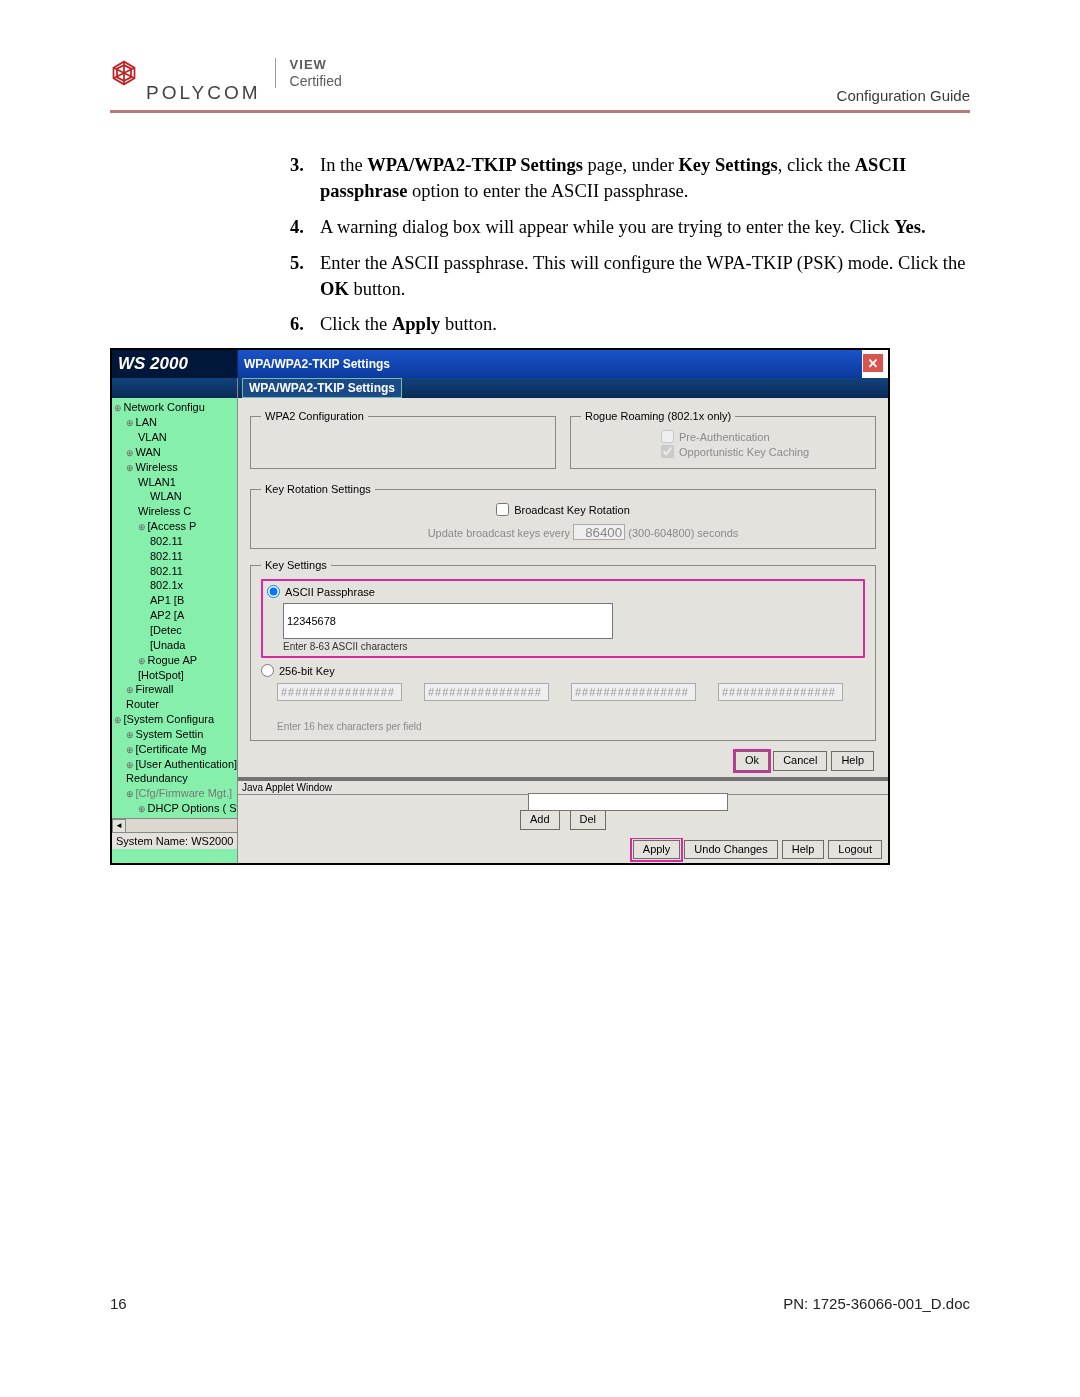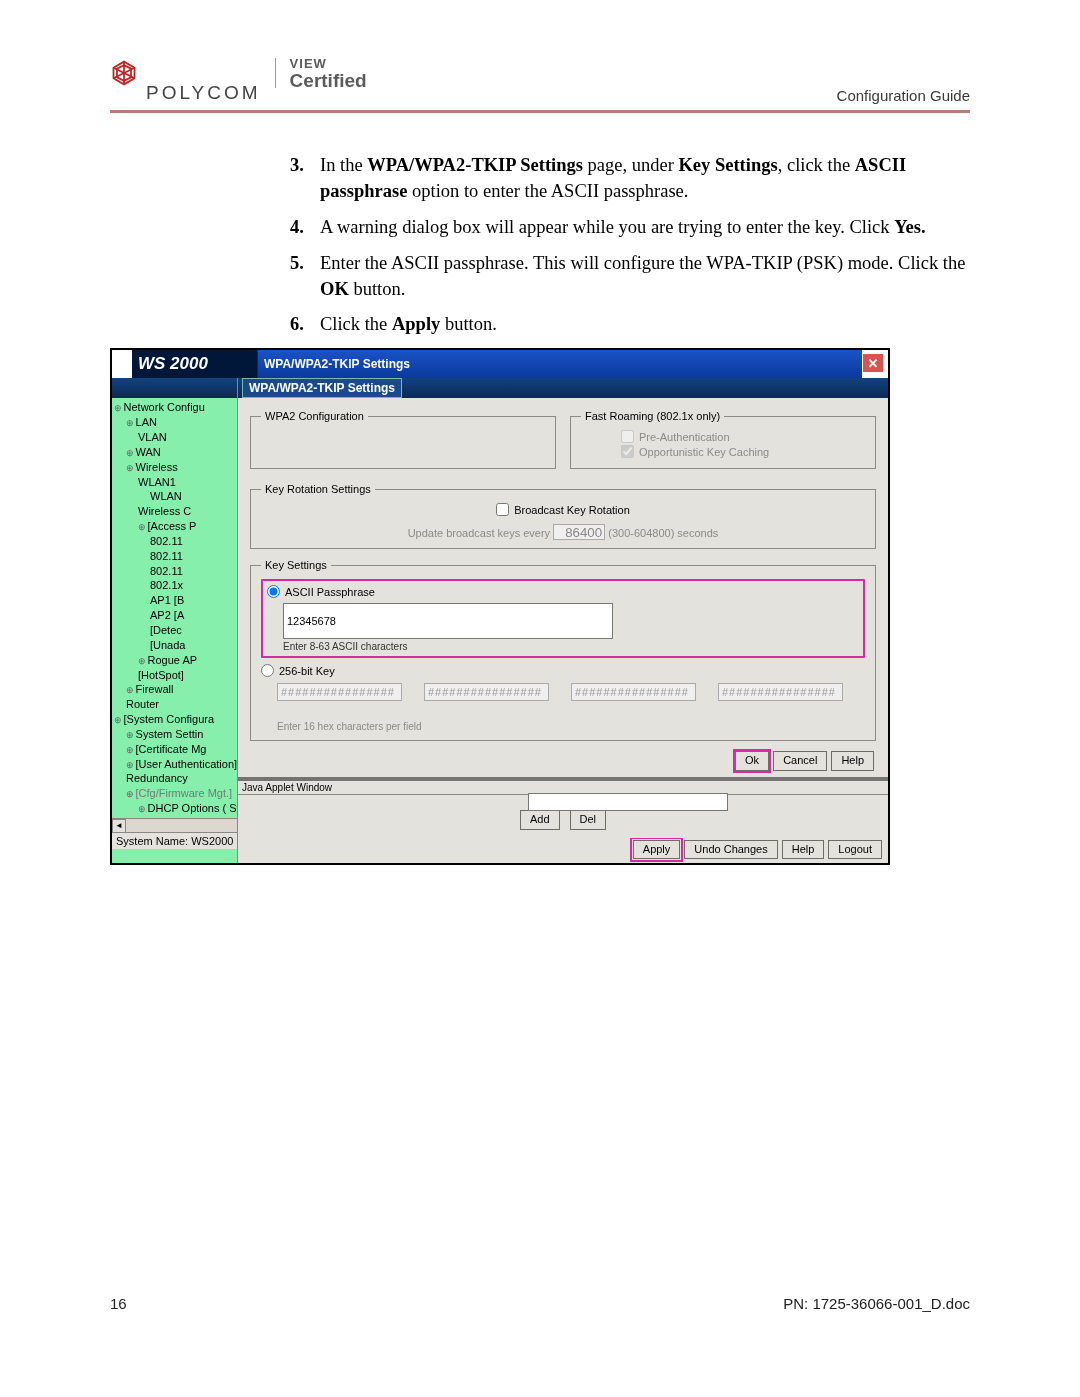--- a/index.html
+++ b/index.html
@@ -44,21 +44,21 @@
     vertical-align: middle;
   }
   .view-cert {
     display:inline-block;
     font-family: "Segoe UI", Arial, sans-serif;
     line-height: 1.05;
     vertical-align: middle;
     color:#5b5b5b;
   }
   .view-cert .v {font-weight:700; font-size:13px; letter-spacing:1px;}
-  .view-cert .c {font-weight:700; font-size:19px;}
+  .view-cert .c {font-weight:400; font-size:14px;}
   .hdr-right {
     font-family: "Segoe UI", Arial, sans-serif;
     color:#3a3a3a;
     font-size:15px;
   }
   
   ol.steps {
     margin: 40px 0 10px 180px;
     padding: 0;
     font-size: 18.5px;
@@ -74,21 +74,20 @@
     border: 2px solid #000;
     background:#fff;
     font-family: Tahoma, "MS Sans Serif", Arial, sans-serif;
     font-size: 11px;
     box-sizing: border-box;
   }
   .shot * { box-sizing: border-box; }
   .shot-top {
     display:flex;
     height: 28px;
-    margin-left: 20px;
   }
   .ws2000 {
     width: 126px; background:#00173a; color:#fff;
     font-weight: 900; font-style: italic;
     font-family: Arial, sans-serif;
     font-size: 17px; display:flex; align-items:center; padding-left:6px;
     border-right: 1px solid #0b2a5b;
   }
   .dlg-title {
     flex:1;
@@ -143,21 +142,21 @@
     margin: 4px 0 10px 0;
     padding: 8px 10px;
     font-size:11px;
     color:#000;
   }
   fieldset.fs legend { padding:0 4px; color:#000;}
   .row2 { display:flex; gap:14px; }
   .row2 > fieldset { flex:1; }
   .chk { display:inline-flex; align-items:center; gap:5px; }
   .chk input { margin:0; }
-  .disabled { color:#8a8a8a; }
+  .disabled { color:#8a8a8a;margin-left:40px; }
   .magenta-box {
     border: 2px solid #d829a2;
     padding: 4px;
     border-radius: 1px;
   }
   .ascii-input {
     width: 330px; height:18px;
     border:1px solid #777; background:#fff; font-size:11px; padding:17px 3px;
   }
   .hint { color:#333; font-size:10px; margin-top:2px;}
@@ -315,21 +314,21 @@
         <div class="mp-subhdr">
           <div class="mp-title">WPA/WPA2-TKIP Settings</div>
         </div>
 
         <div class="mp-content">
           <div class="row2">
             <fieldset class="fs">
               <legend>WPA2 Configuration</legend>
             </fieldset>
             <fieldset class="fs">
-              <legend>Fast Roaming (802.1x only)</legend>
+              <legend>Rogue Roaming (802.1x only)</legend>
               <div style="padding-left:40px;">
                 <label class="chk disabled">
                   <input type="checkbox" disabled="" style="">
                   <span>Pre-Authentication</span>
                 </label><br>
                 <label class="chk disabled">
                   <input type="checkbox" disabled="" checked="" style="">
                   <span>Opportunistic Key Caching</span>
                 </label>
               </div>

